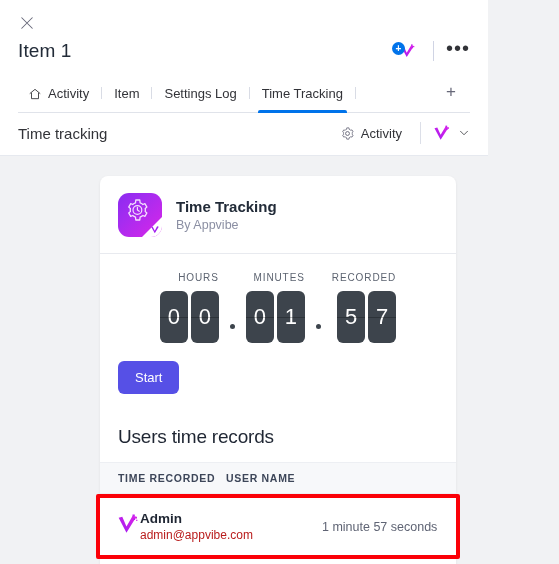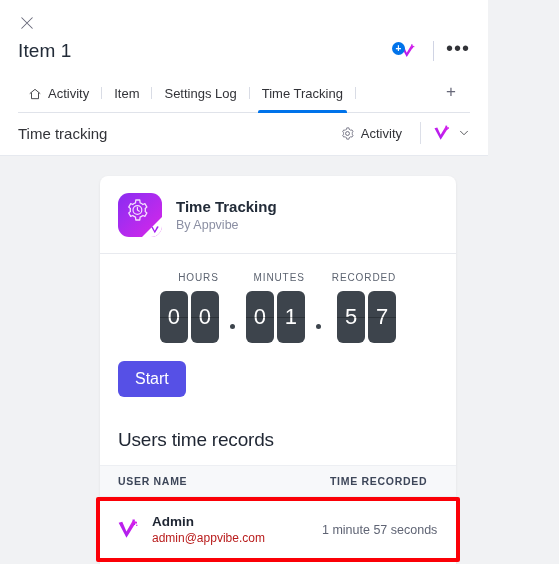--- a/index.html
+++ b/index.html
@@ -63,34 +63,34 @@
   .unit{display:flex;flex-direction:column;align-items:flex-end;}
   .unit-label{font-size:10px;letter-spacing:.9px;color:#5c6370;margin-bottom:8px;font-weight:400;}
   .digits{display:flex;gap:3px;}
   .digit{width:28px;height:52px;background:#3d444c;border-radius:6px;color:#fff;font-size:22px;
     display:flex;align-items:center;justify-content:center;position:relative;}
   .digit:after{content:"";position:absolute;left:0;right:0;top:50%;height:1px;background:rgba(0,0,0,.25);}
   .sep{font-size:16px;color:#3d444c;padding:0 11px 14px 11px;line-height:1;}
   .sep b{display:block;width:5px;height:5px;border-radius:50%;background:#3d444c;}
 
   .start-row{padding:12px 0 10px 18px;}
-  .start-btn{background:#5650e6;color:#fff;border:none;border-radius:6px;font-size:16px;
+  .start-btn{background:#5650e6;color:#fff;border:none;border-radius:6px;font-size:13px;
     padding:9px 17px;cursor:pointer;font-family:inherit;}
 
   .records-title{font-size:19px;font-weight:400;color:#1f2633;padding:22px 18px 14px 18px;letter-spacing:-.2px;}
 
   .table{width:100%;}
   .thead{display:flex;background:#f7f8fa;border-top:1px solid #edeff3;border-bottom:1px solid #edeff3;padding:9px 18px;}
   .th{font-size:10.5px;letter-spacing:.7px;font-weight:700;color:#3d4659;}
   .th.user{flex:0 0 212px;}
   .th.time{flex:1 1 auto;}
 
   .row-highlight{position:relative;border:4px solid #fb0007;border-radius:2px;margin:0 -4px;background:#fff;}
   .trow{display:flex;align-items:center;padding:13px 18px 13px 14px;background:#fff;}
-  .cell-user{flex:0 0 208px;display:flex;align-items:center;gap:12px;}
+  .cell-user{flex:0 0 208px;display:flex;}
   .user-avatar{width:26px;height:26px;flex:0 0 26px;display:flex;align-items:center;justify-content:center;}
   .user-texts{display:flex;flex-direction:column;gap:2px;}
   .user-name{font-size:13.5px;font-weight:700;color:#1f2633;}
   .user-mail{font-size:12px;color:#b91c1c;}
   .cell-time{flex:1 1 auto;font-size:12.5px;color:#5f6474;}
 
   .card-bottom{height:14px;background:#fff;border-radius:0 0 8px 8px;}
 </style>
 </head>
 <body>
@@ -236,22 +236,22 @@
       </div>
 
       <div class="start-row">
         <button class="start-btn">Start</button>
       </div>
 
       <div class="records-title">Users time records</div>
 
       <div class="table">
         <div class="thead">
+          <div class="th time">TIME RECORDED</div>
           <div class="th user">USER NAME</div>
-          <div class="th time">TIME RECORDED</div>
         </div>
         <div class="row-highlight">
           <div class="trow">
             <div class="cell-user">
               <div class="user-avatar">
                 <svg viewBox="0 0 24 24" width="25" height="25">
                   <defs>
                     <linearGradient id="vg3" x1="0" y1="1" x2="1" y2="0">
                       <stop offset="0%" stop-color="#9b1ff0"></stop>
                         <stop offset="100%" stop-color="#e020e8"></stop>

